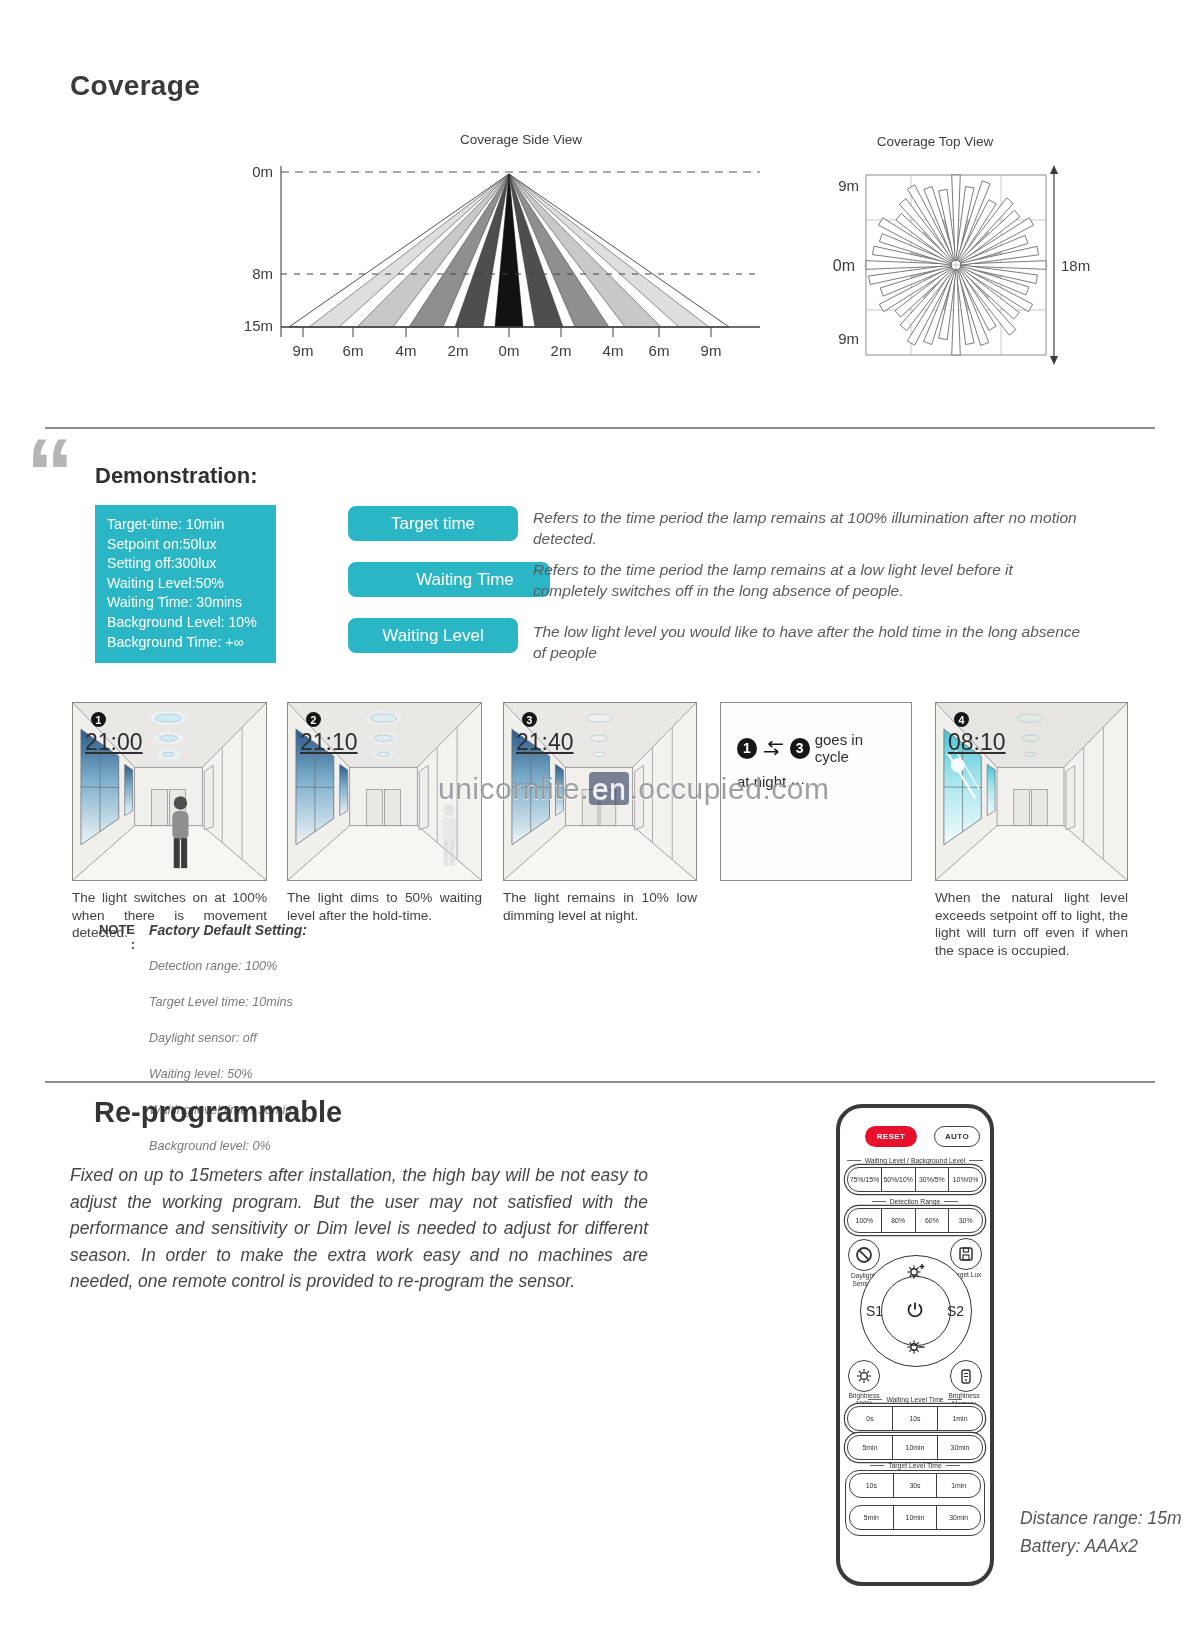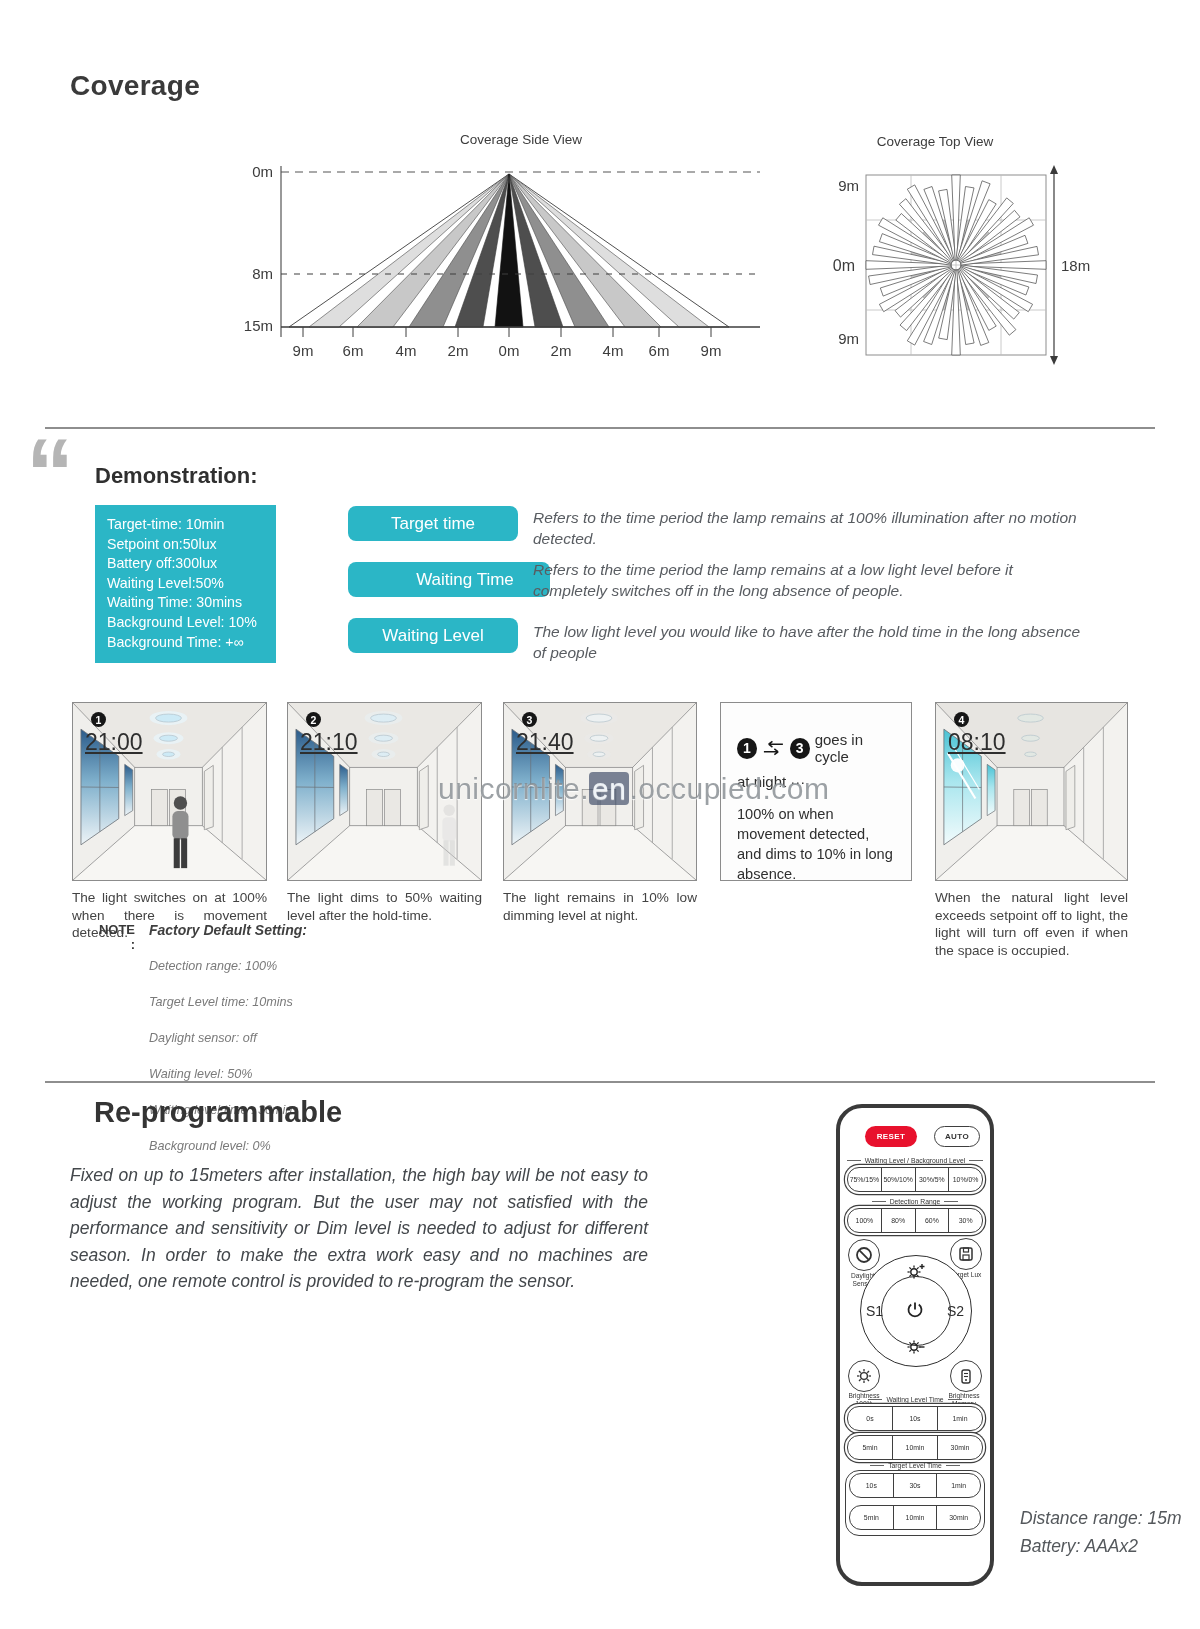--- a/index.html
+++ b/index.html
@@ -167,21 +167,21 @@
   </svg>
 
   <div class="divider" style="top:427px;"></div>
 
   <div class="abs quote" style="left:26px;top:430px;">“</div>
   <div class="abs demo-h" style="left:95px;top:463px;">Demonstration:</div>
 
   <div class="abs settings" style="left:95px;top:505px;width:157px;height:138px;">
     <span>Target-time: 10min</span>
     <span>Setpoint on:50lux</span>
-    <span>Battery off:300lux</span>
+    <span>Setting off:300lux</span>
     <span>Waiting Level:50%</span>
     <span>Waiting Time: 30mins</span>
     <span>Background Level: 10%</span>
     <span>Background Time: +∞</span>
   </div>
 
   <div class="abs tbtn" style="left:348px;top:506px;">Target time</div>
   <div class="abs tbtn" style="left:348px;top:562px;padding-left:32px;">Waiting Time</div>
   <div class="abs tbtn" style="left:348px;top:618px;">Waiting Level</div>
 
@@ -317,21 +317,20 @@
     <div class="cycle-l1">
       <span class="badge big">1</span>
       <svg width="24" height="16" viewBox="0 0 24 16">
         <path d="M22 5 H7 M7 5 l4 -3 M7 5 l4 3" stroke="#161616" stroke-width="1.6" fill="none" transform="translate(0,-1)"></path>
         <path d="M2 12 H17 M17 12 l-4 -3 M17 12 l-4 3" stroke="#161616" stroke-width="1.6" fill="none"></path>
       </svg>
       <span class="badge big">3</span>
       <span>goes in cycle</span>
     </div>
     <div class="cycle-l2">at night ···</div>
-    <div class="cycle-l3">100% on when movement detected, and dims to 10% in long absence.</div>
   </div>
 
   <div class="abs panel" style="left:935px;top:702px;width:193px;height:179px;">
     <svg id="hall3" width="100%" height="100%" viewBox="0 0 194 176" preserveAspectRatio="none">
         <defs>
           <linearGradient id="wg3" x1="0" y1="0" x2="0" y2="1">
             <stop offset="0%" stop-color="#49c2d4"></stop>
             <stop offset="45%" stop-color="#a9e6ee"></stop>
             <stop offset="100%" stop-color="#f2fbfc"></stop>
           </linearGradient>

